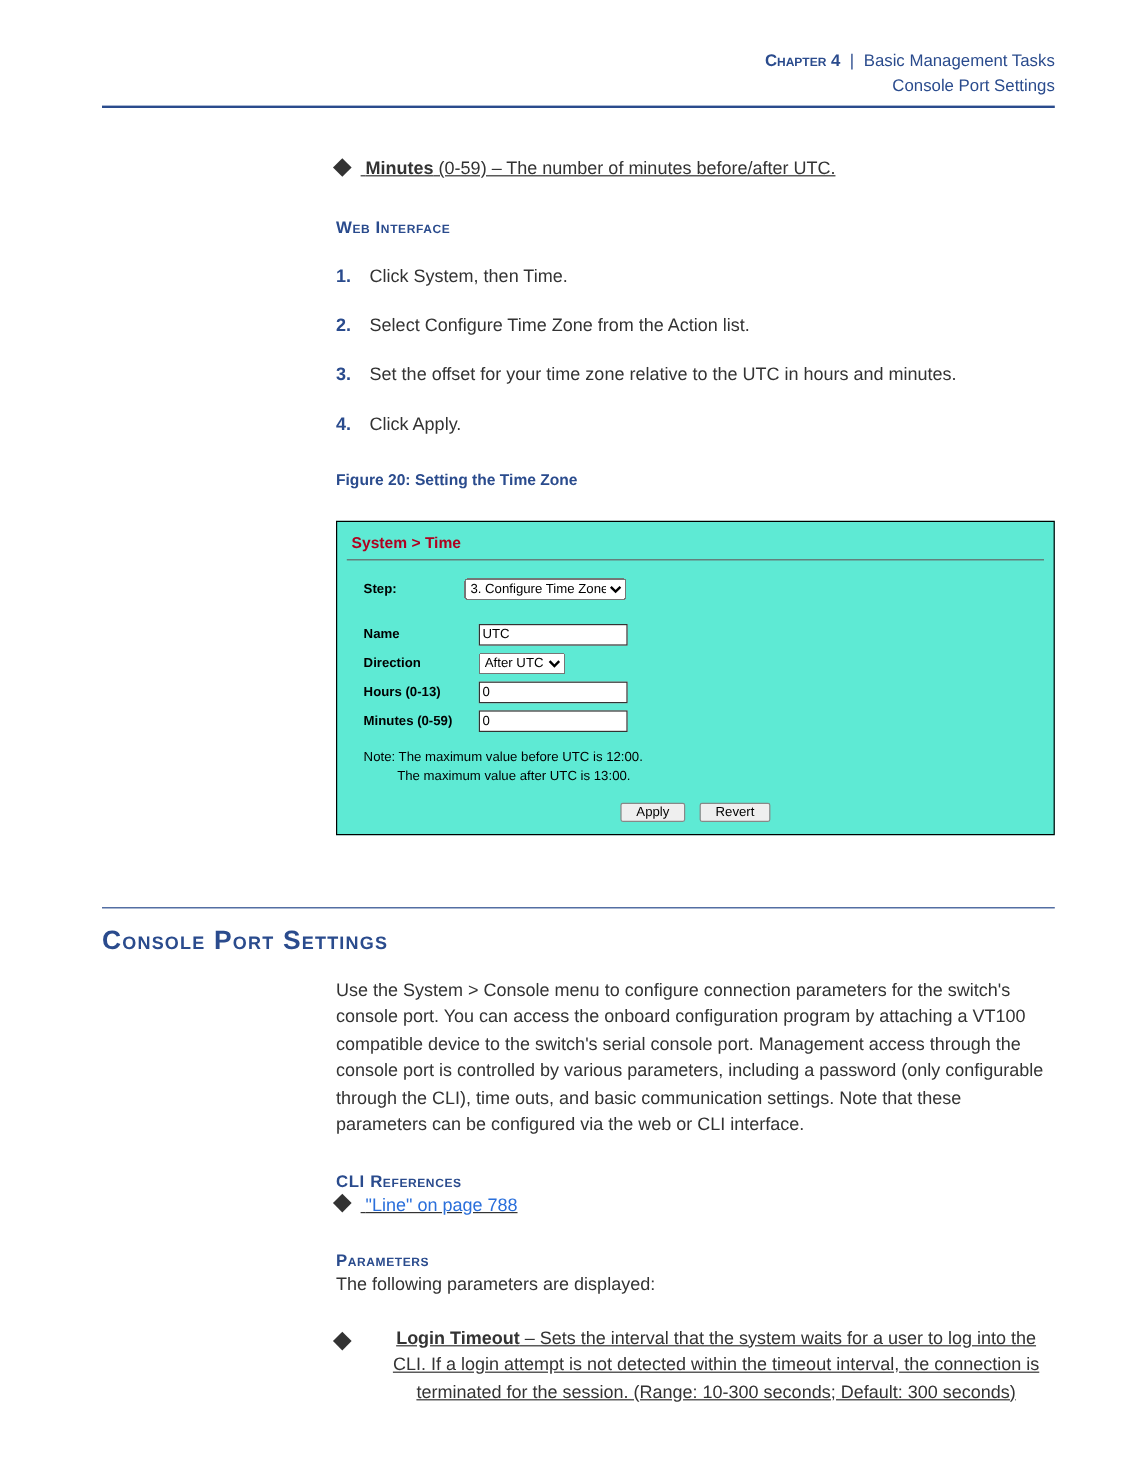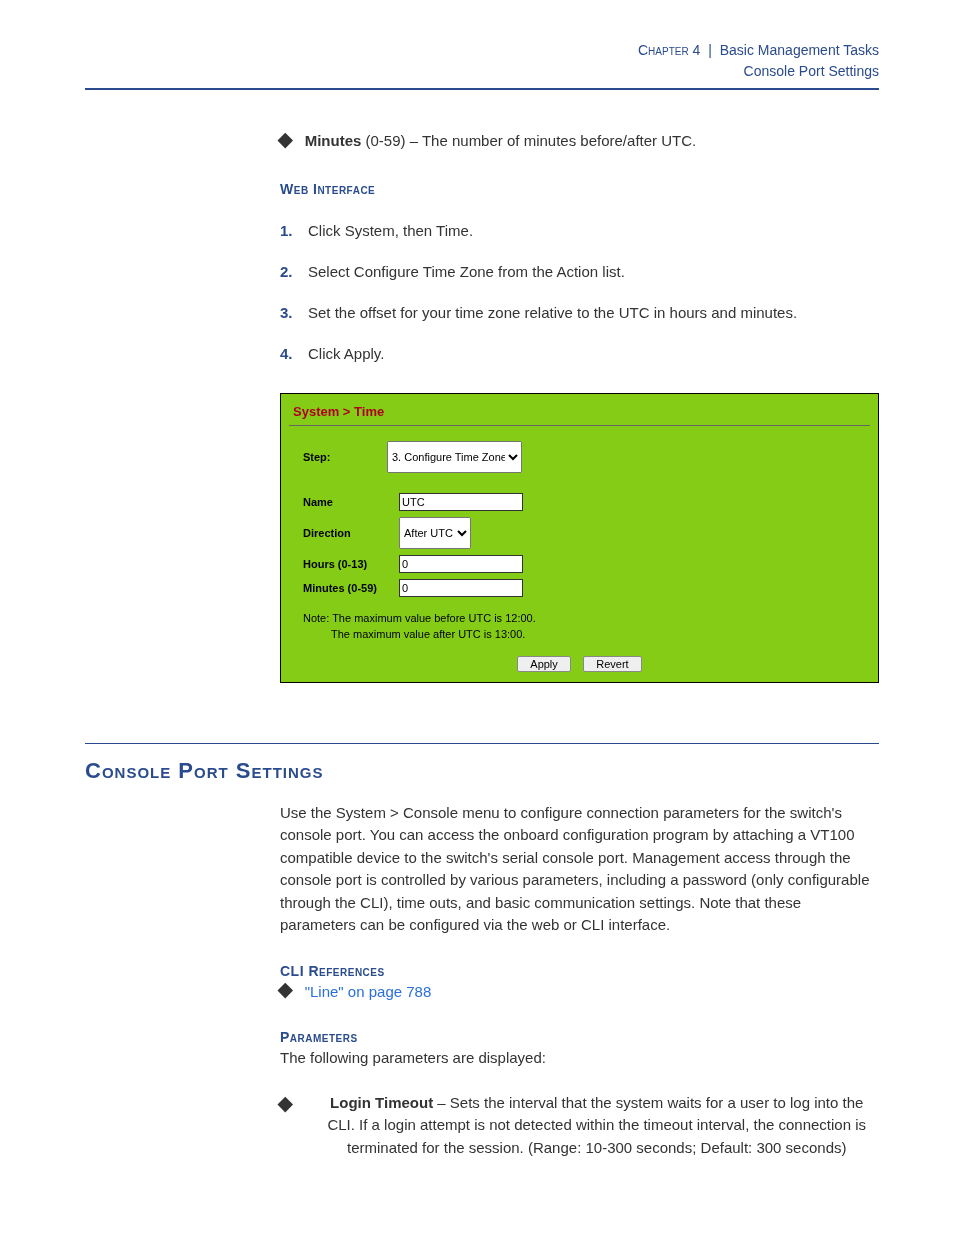--- a/index.html
+++ b/index.html
@@ -17,21 +17,21 @@
     border-bottom: 2px solid #2a4b8d;
     padding-bottom: 6px;
     margin-bottom: 40px;
     text-align: right;
     font-size: 14px;
     line-height: 1.5;
     color: #2a4b8d;
   }
   .header .chapter {
     font-variant: small-caps;
-    font-weight: normal;
+    font-weight: bold;
   }
   .header .sep {
     color: #2a4b8d;
     padding: 0 4px;
   }
   .content {
     margin-left: 195px;
   }
   .diamond {
     display: inline-block;
@@ -39,20 +39,21 @@
     height: 0.7em;
     background: #333333;
     transform: rotate(45deg);
     margin-right: 10px;
     vertical-align: 1px;
   }
   .bullet-row {
     font-size: 15px;
     line-height: 1.5;
     margin: 0 0 28px 0;
+    text-decoration: underline;
   }
   .small-heading {
     font-variant: small-caps;
     font-weight: bold;
     color: #2a4b8d;
     font-size: 14px;
     letter-spacing: 0.5px;
     margin-bottom: 2px;
   }
   .body-text {
@@ -76,21 +77,21 @@
     flex-shrink: 0;
   }
   .figure-caption {
     color: #2a4b8d;
     font-weight: bold;
     font-size: 13px;
     margin-bottom: 16px;
   }
   .screenshot {
     border: 1px solid #000;
-    background: #84cc16;
+    background: #5eead4;
     font-family: Tahoma, Verdana, sans-serif;
     margin-bottom: 60px;
     margin-top: 27px;
   }
   .ss-breadcrumb {
     color: #b00020;
     font-weight: bold;
     font-size: 13px;
     padding: 10px 12px 6px 12px;
   }
@@ -111,21 +112,21 @@
   }
   .ss-row .lbl-step {
     width: 36px;
     font-weight: bold;
   }
   .ss-control {
     font-size: 11px;
     font-family: Tahoma, Verdana, sans-serif;
   }
   select.ss-control {
-    height: 32px;
+    height: 18px;
   }
   input.ss-control {
     height: 16px;
     border: 1px solid #333;
     padding: 0 2px;
     box-sizing: content-box;
   }
   .ss-note {
     font-size: 11px;
     color: #000;
@@ -196,20 +197,21 @@
       <div class="step">
         <div class="num">3.</div>
         <div>Set the offset for your time zone relative to the UTC in hours and minutes.</div>
       </div>
       <div class="step">
         <div class="num">4.</div>
         <div>Click Apply.</div>
       </div>
     </div>
 
+    <div class="figure-caption">Figure 20:  Setting the Time Zone</div>
 
     <div class="screenshot">
       <div class="ss-breadcrumb">System &gt; Time</div>
       <div class="ss-divider"></div>
 
       <div class="ss-row" style="margin-bottom:14px;gap:48px;">
         <div class="lbl-step">Step:</div>
         <select class="ss-control" style="width:135px;">
           <option>3. Configure Time Zone</option>
         </select>

